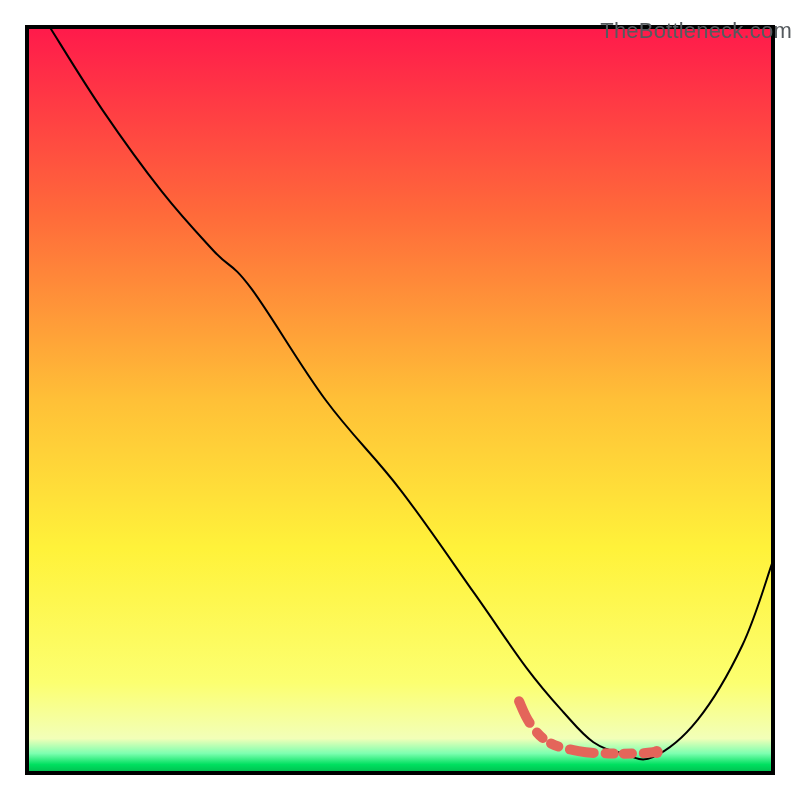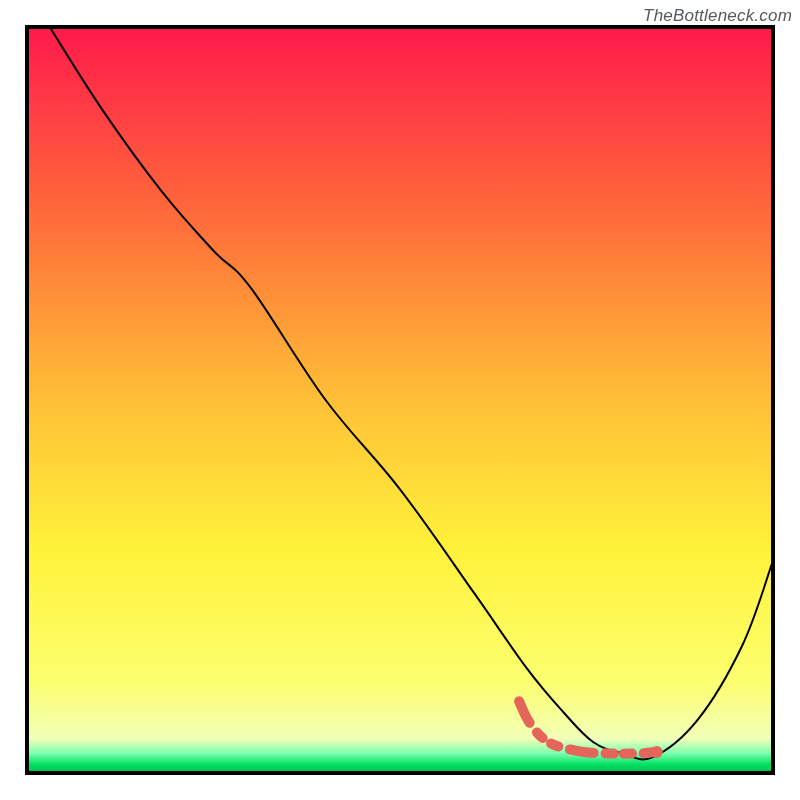--- a/index.html
+++ b/index.html
@@ -10,28 +10,27 @@
     background: #ffffff;
     font-family: Arial, Helvetica, sans-serif;
   }
   .chart-wrap {
     position: relative;
     width: 800px;
     height: 800px;
   }
   .watermark {
     position: absolute;
-    top: 6px;
+    top: 18px;
     right: 8px;
-    font-size: 17px;
+    font-size: 22px;
     color: #555a5e;
     font-weight: 500;
     letter-spacing: 0.2px;
     z-index: 10;
-    font-style: italic;
   }
   svg {
     display: block;
   }
 </style>
 </head>
 <body>
 
 <div class="chart-wrap">
   <div class="watermark">TheBottleneck.com</div>

